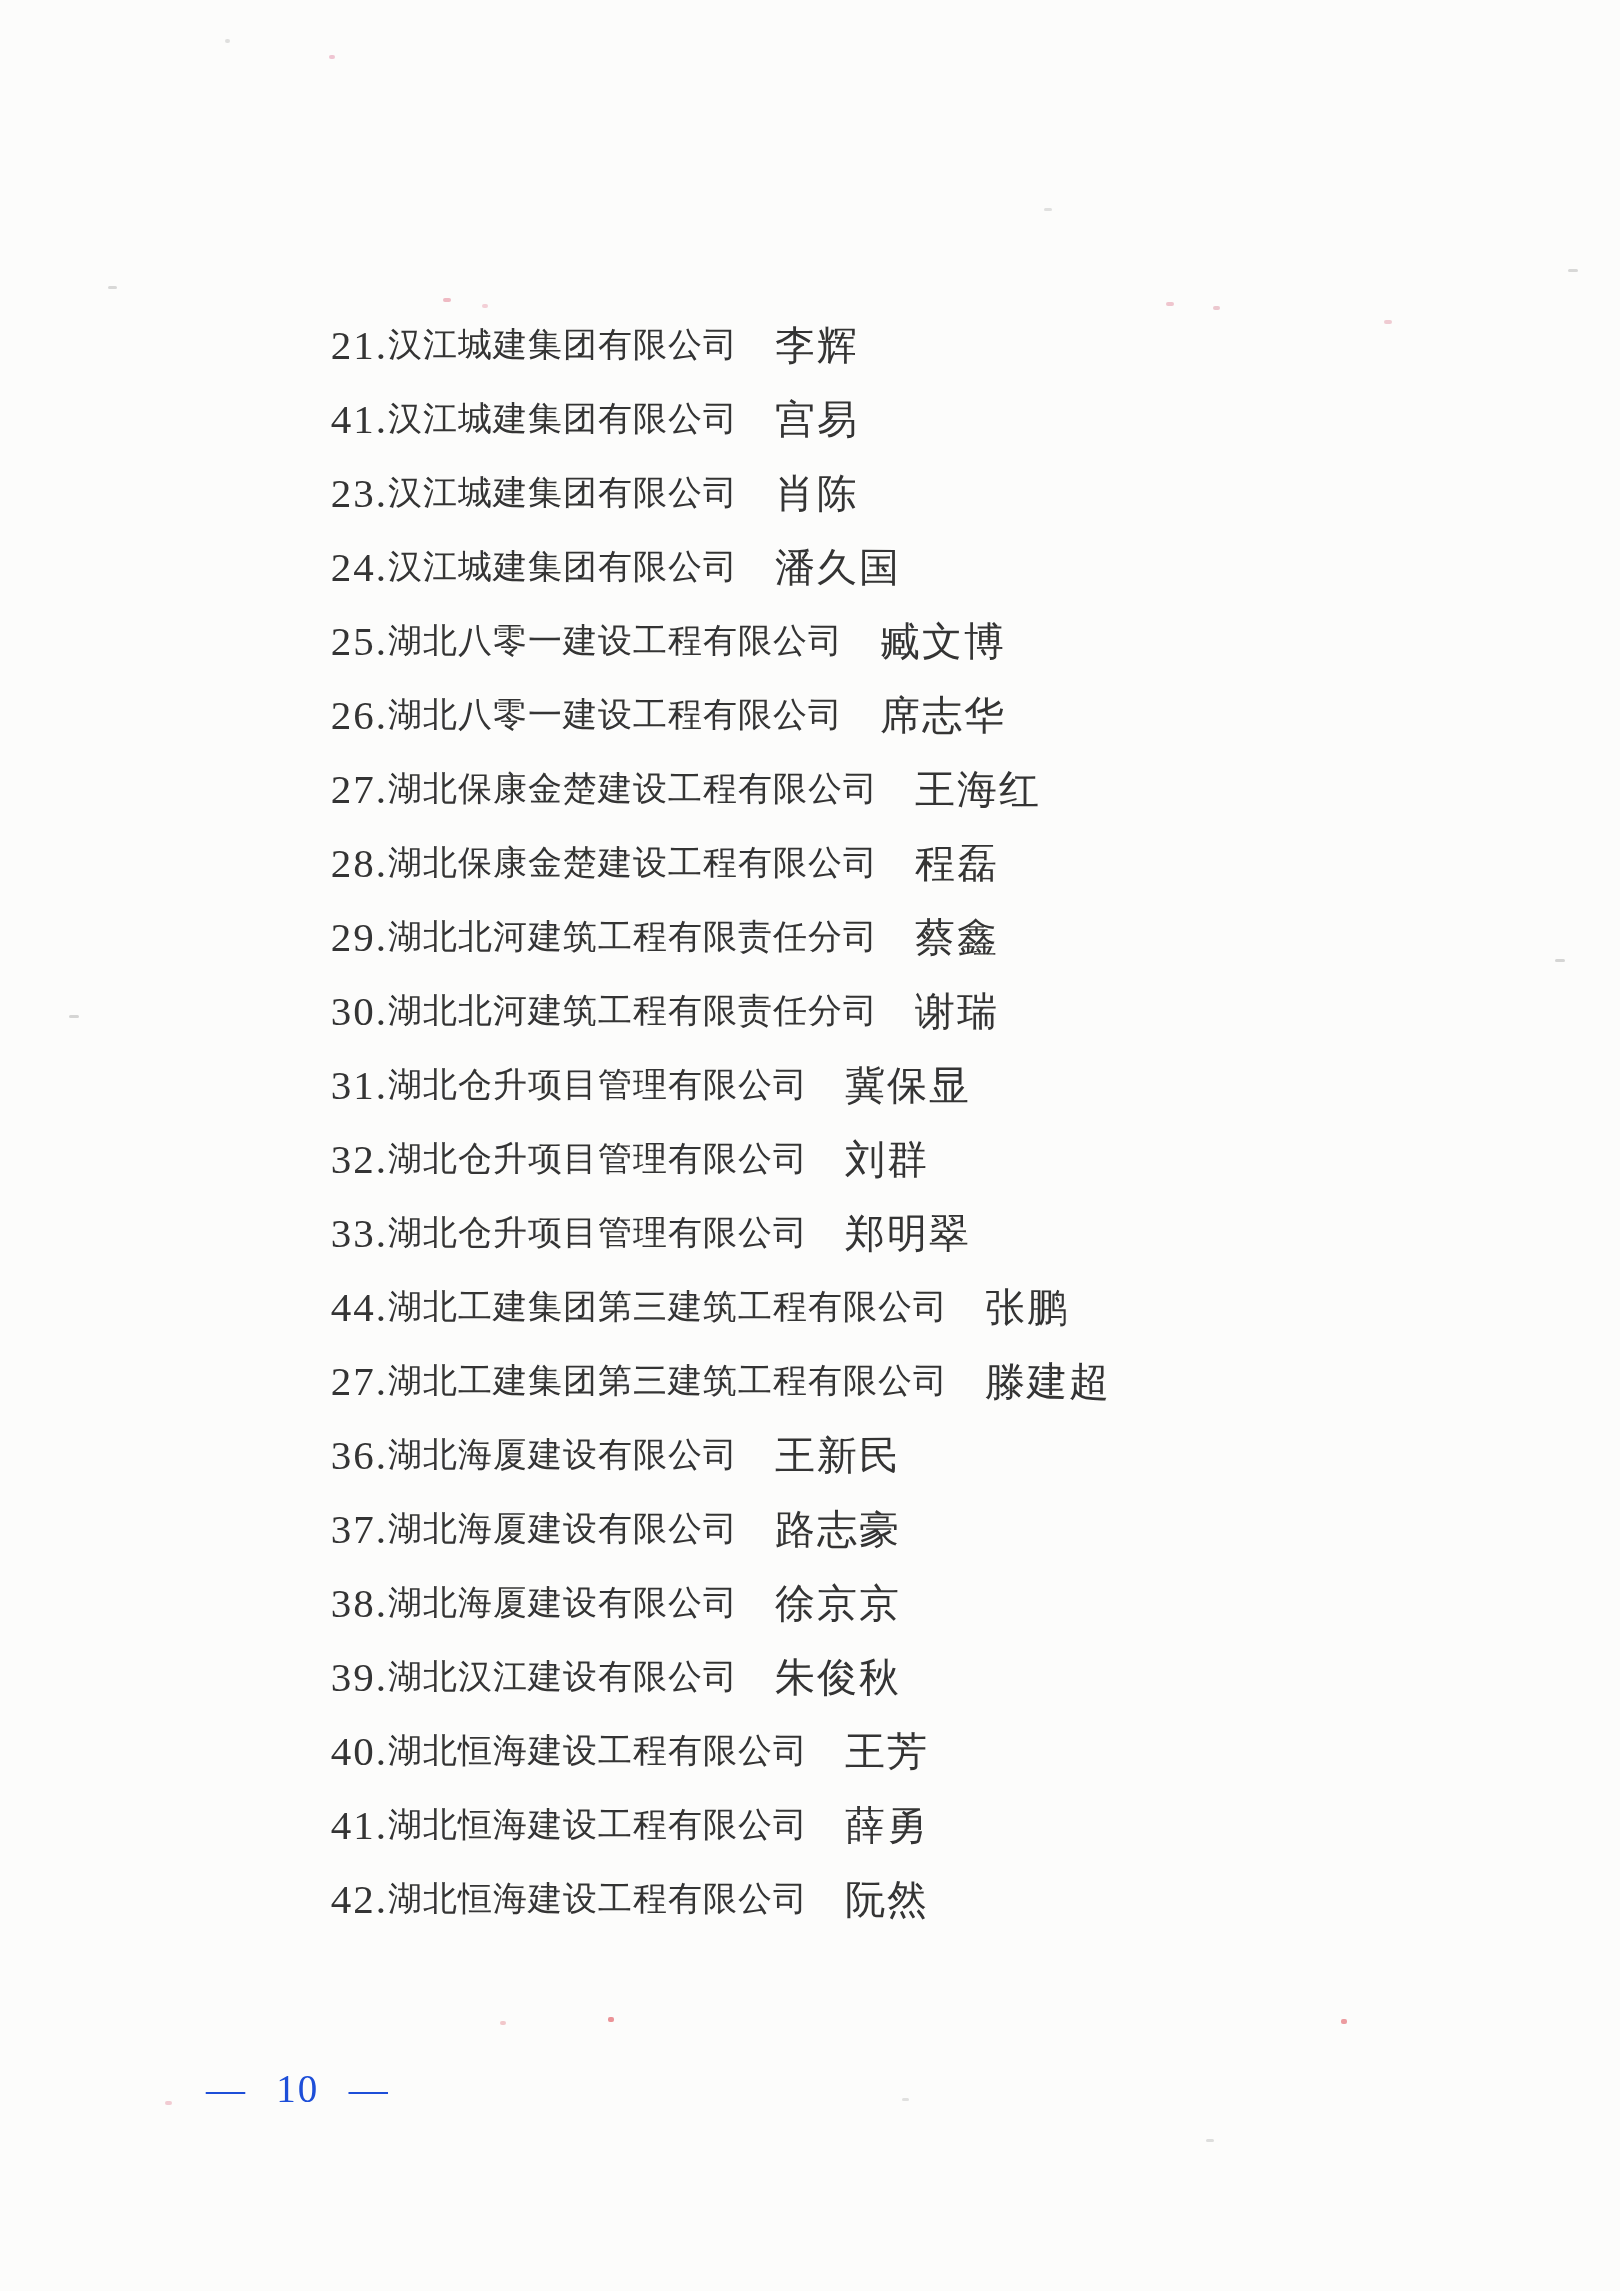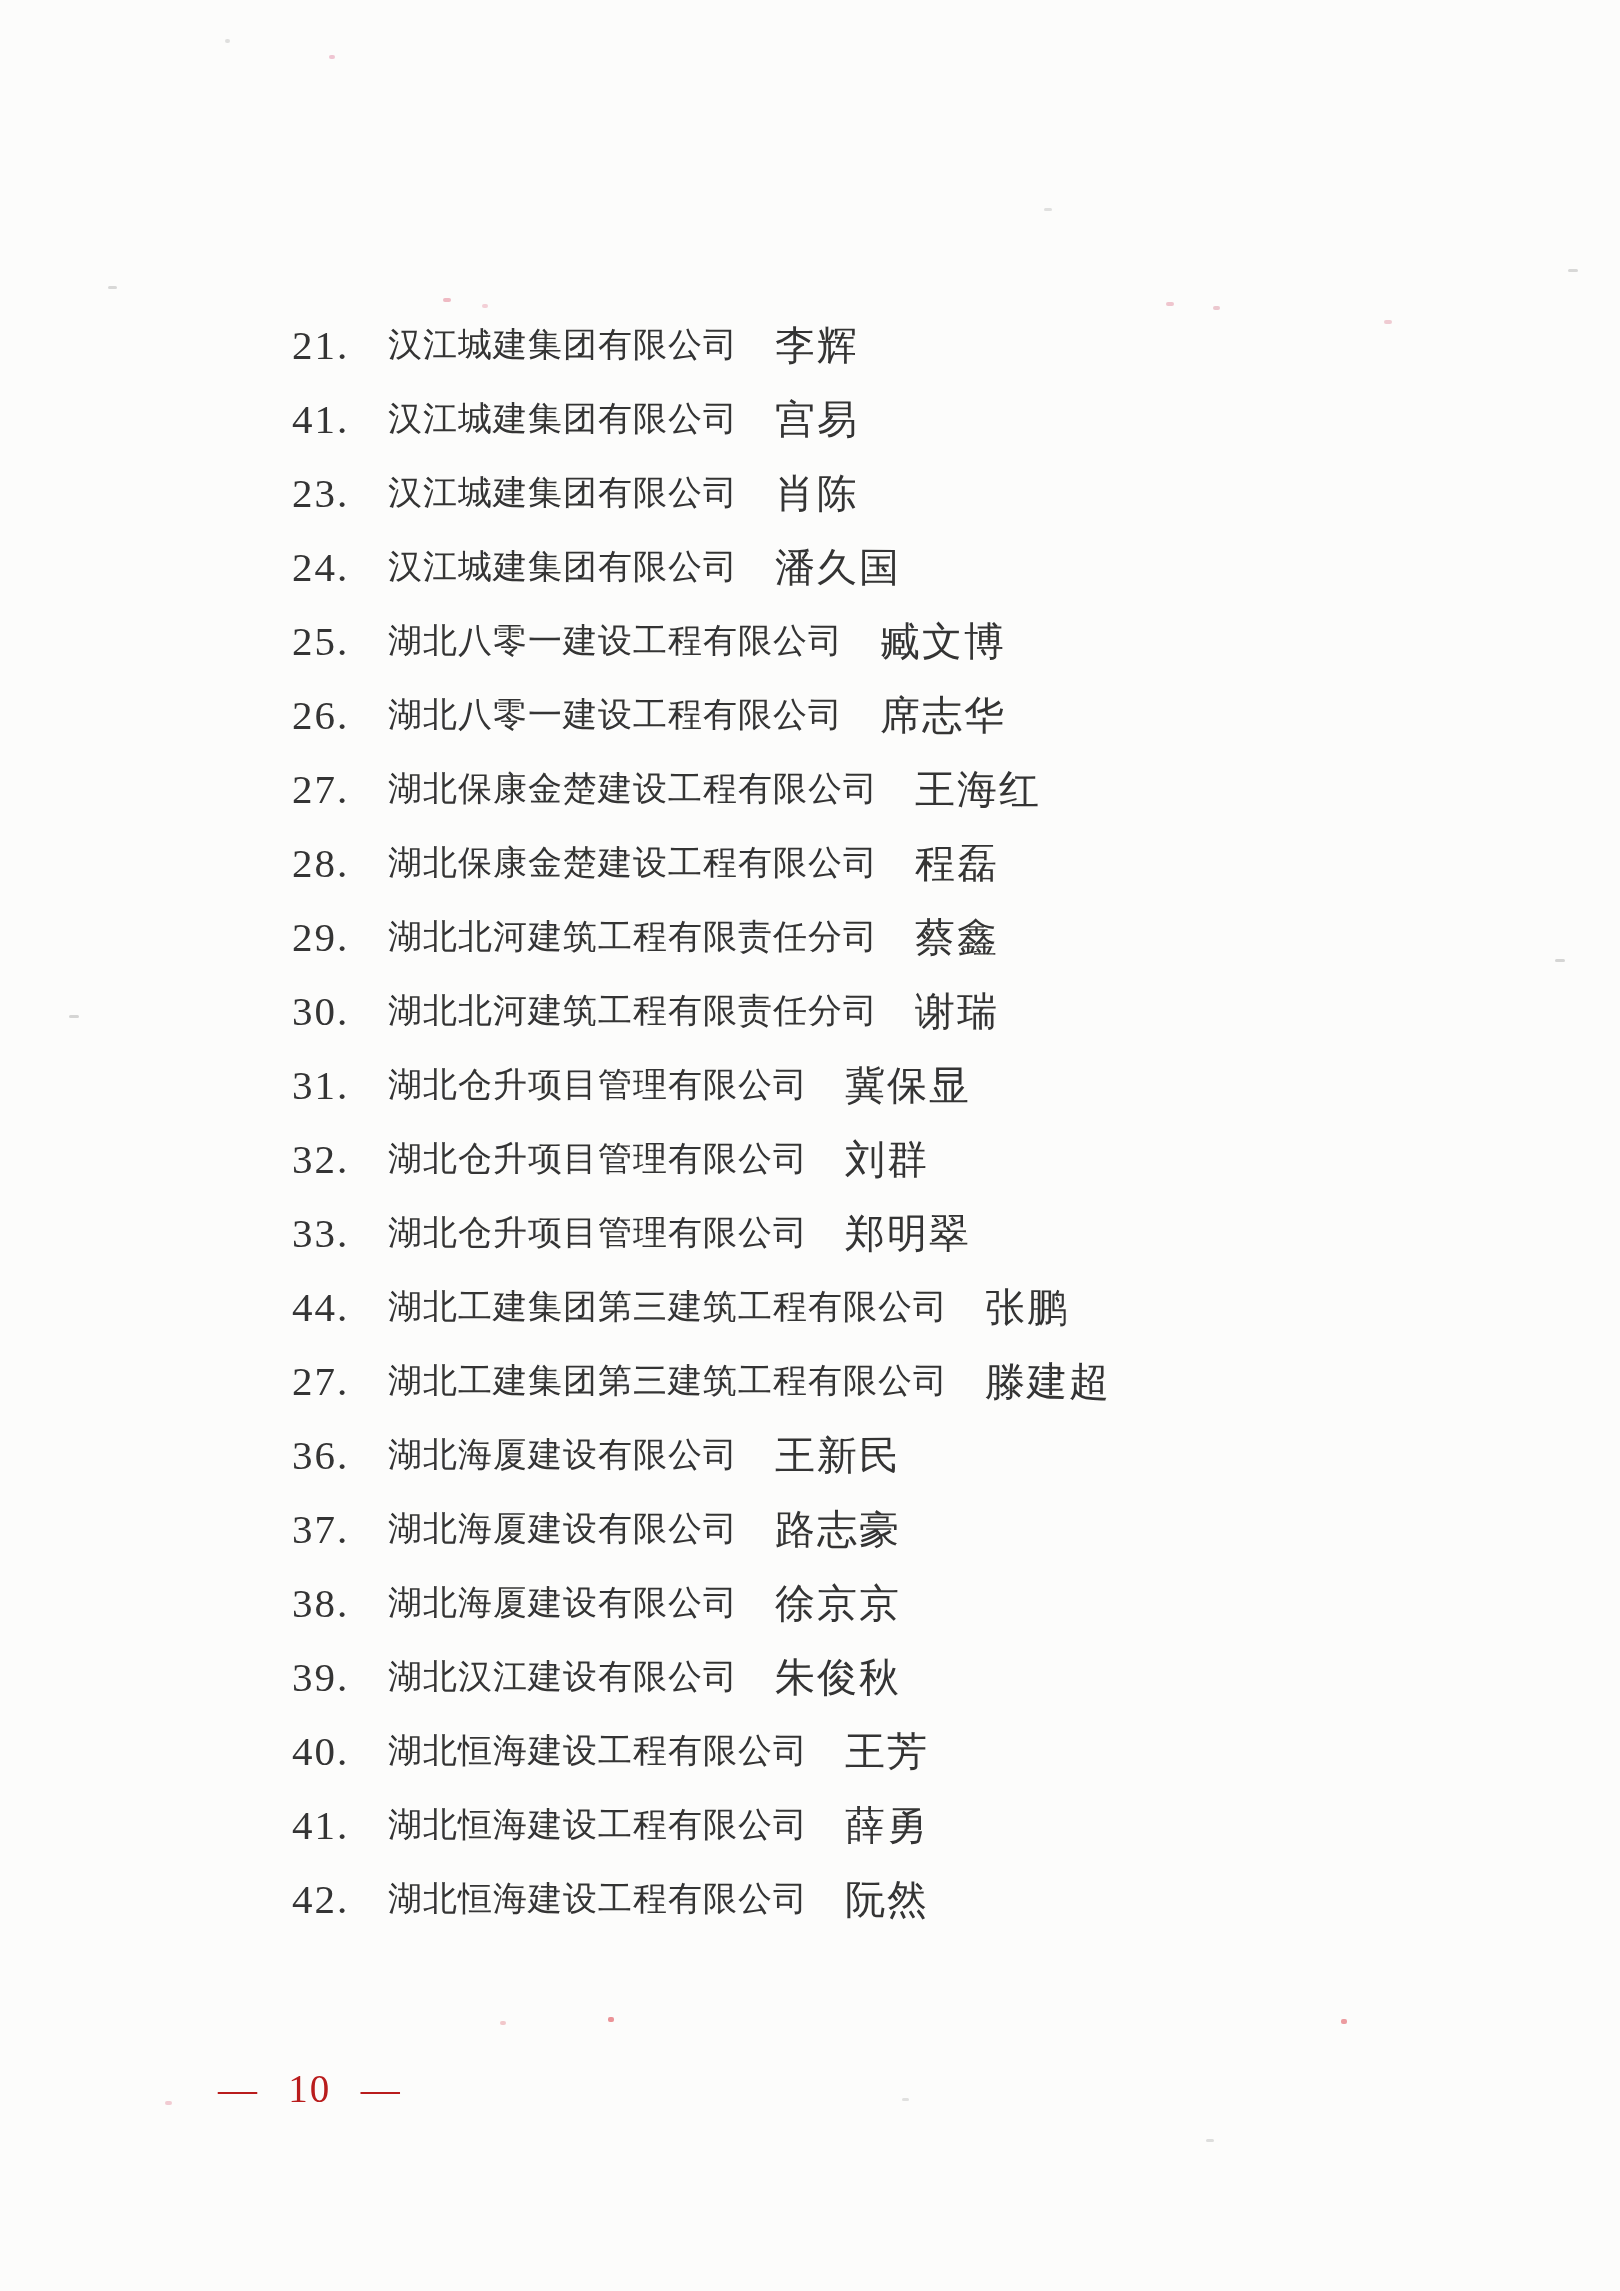--- a/index.html
+++ b/index.html
@@ -3,20 +3,21 @@
 <meta charset="utf-8">
 <style>
   html,body{margin:0;padding:0;background:#e9e9e9;}
   .page{
     position:relative;
     width:1620px;height:2292px;
     background:#fcfcfb;
     overflow:hidden;
     font-family:"Liberation Serif","DejaVu Serif",serif;
     color:#343434;
+    text-align:right;
   }
   .roster{
     position:absolute;
     left:292px;top:308px;
     margin:0;padding:0;
     list-style:none;
   }
   .row{
     height:74px;
     display:flex;
@@ -33,25 +34,25 @@
     font-size:34px;
     letter-spacing:1px;
   }
   .person{
     font-size:40px;
     margin-left:37px;
     letter-spacing:2px;
   }
   .footer{
     position:absolute;
-    left:218px;top:2066px;
+    left:206px;top:2066px;
     font-size:39px;
     letter-spacing:2px;
     word-spacing:17.6px;
-    color:#b91c1c;
+    color:#1d4ed8;
   }
   
   .speck{position:absolute;border-radius:2px;}
   .s1 {left:329px;top:55px;  width:5.9px; height:3.9px;background:rgba(225,130,160,.45);}
   .s2 {left:443px;top:298px; width:7.8px; height:3.9px;background:rgba(225,120,140,.5);}
   .s3 {left:482px;top:304px; width:5.9px; height:3.9px;background:rgba(230,140,160,.4);}
   .s4 {left:1166px;top:302px;width:7.8px; height:3.9px;background:rgba(225,130,150,.45);}
   .s5 {left:1213px;top:306px;width:6.9px; height:3.9px;background:rgba(210,120,140,.4);}
   .s6 {left:1384px;top:320px;width:7.8px; height:3.9px;background:rgba(220,130,150,.4);}
   .s7 {left:108px; top:286px;width:8.8px; height:2.9px;background:rgba(150,150,150,.35);}

